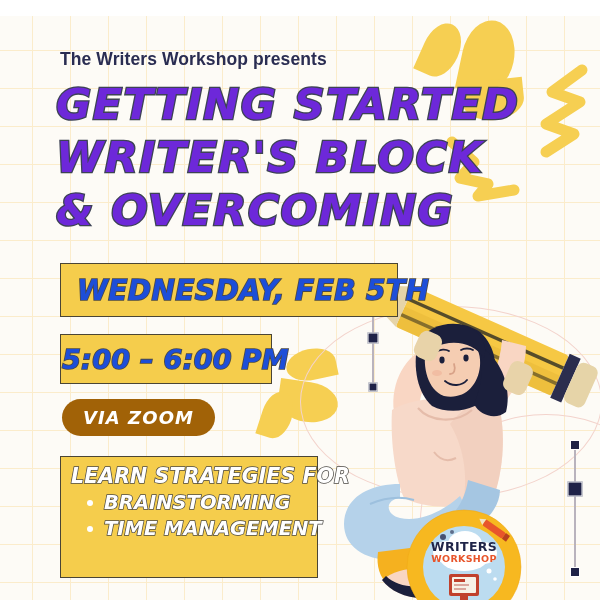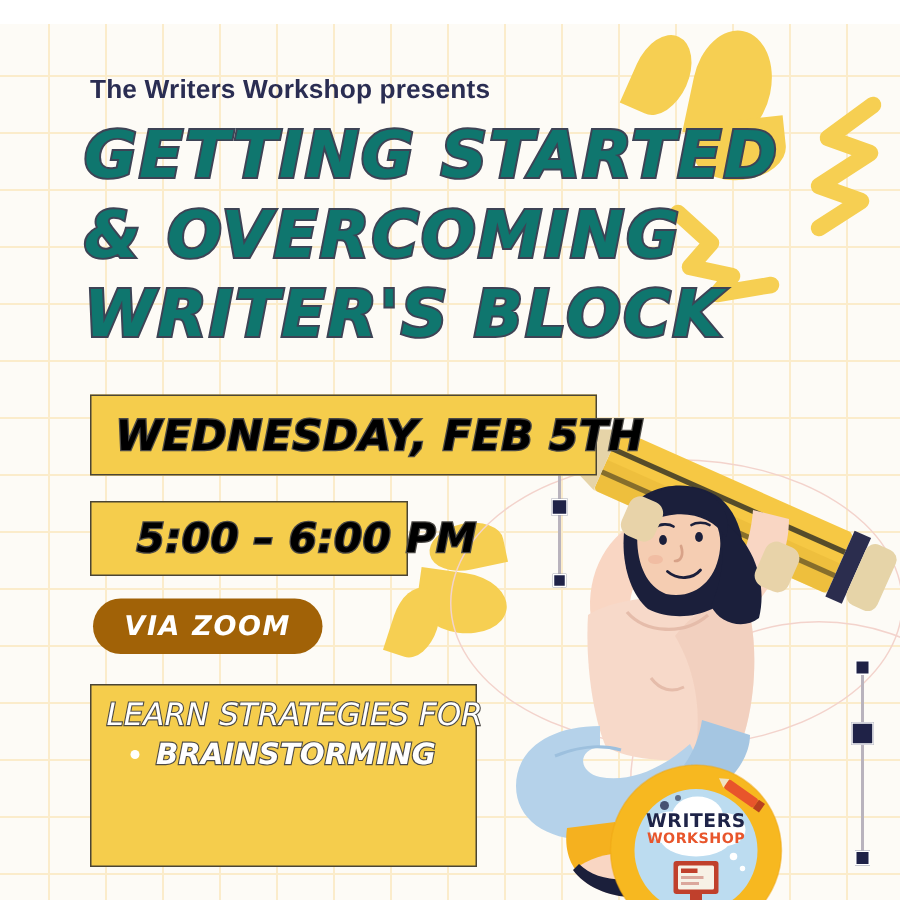--- a/index.html
+++ b/index.html
@@ -77,63 +77,63 @@
     left: 56px;
     top: 62px;
     width: 470px;
   }
   .hl-line {
     font-size: 43px;
     line-height: 53px;
     font-weight: 900;
     font-style: italic;
     letter-spacing: 1.4px;
-    color: #0f766e;
+    color: #6d28d9;
     -webkit-text-stroke: 2.6px #3d4355;
     paint-order: stroke fill;
     white-space: nowrap;
     text-transform: uppercase;
     font-family: "DejaVu Sans", sans-serif;
   }
 
   
   .banner {
     position: absolute;
     background: #f5cd4c;
     border: 1.5px solid #4a4535;
     display: flex;
     align-items: center;
     box-sizing: border-box;
   }
   .banner-text {
     font-family: "DejaVu Sans", sans-serif;
     font-weight: 900;
     font-style: italic;
-    color: #000000;
+    color: #1d4ed8;
     -webkit-text-stroke: 1.7px #4c4a46;
     paint-order: stroke fill;
     white-space: nowrap;
     text-transform: uppercase;
   }
 
   #banner-date {
     left: 60px;
     top: 247px;
     width: 338px;
     height: 54px;
     padding-left: 16px;
   }
   #banner-date .banner-text { font-size: 28px; letter-spacing: 0.4px; }
 
   #banner-time {
     left: 60px;
     top: 318px;
     width: 212px;
     height: 50px;
-    padding-left: 30px;
+    padding-left: 1px;
   }
   #banner-time .banner-text { font-size: 27px; letter-spacing: 0.3px; }
 
   
   #pill-zoom {
     position: absolute;
     left: 62px;
     top: 383px;
     width: 153px;
     height: 37px;
@@ -161,21 +161,21 @@
     width: 258px;
     height: 122px;
     background: #f5cd4c;
     border: 1.5px solid #4a4535;
     box-sizing: border-box;
     padding: 7px 0 0 10px;
   }
   #learn-title {
     font-family: "DejaVu Sans", sans-serif;
     font-size: 20.5px;
-    font-weight: 400;
+    font-weight: 700;
     font-style: italic;
     color: #ffffff;
     -webkit-text-stroke: 1.5px #4c4a46;
     paint-order: stroke fill;
     white-space: nowrap;
     text-transform: uppercase;
     letter-spacing: 0.1px;
   }
   #learn-list {
     list-style: none;
@@ -258,22 +258,22 @@
     <div class="handle-line" style="left:574px; top:428px; height:130px;"></div>
     <div class="handle-node" style="left:575px; top:429px; width:8px; height:8px;"></div>
     <div class="handle-node" style="left:575px; top:473px; width:13px; height:13px;"></div>
     <div class="handle-node" style="left:575px; top:556px; width:8px; height:8px;"></div>
   </div>
 
   <div id="presents">The Writers Workshop presents</div>
 
   <div id="headline">
     <div class="hl-line">GETTING STARTED</div>
+    <div class="hl-line">WRITER'S BLOCK</div>
     <div class="hl-line">&amp; OVERCOMING</div>
-    <div class="hl-line">WRITER'S BLOCK</div>
   </div>
 
   <svg id="illustration" viewBox="0 0 270 332" xmlns="http://www.w3.org/2000/svg">
     <defs>
       <clipPath id="clipAll">
           <rect x="0" y="0" width="270" height="332"></rect>
         </clipPath>
     </defs>
     <g clip-path="url(#clipAll)">
 
@@ -404,16 +404,17 @@
   </div>
 
   <div id="pill-zoom">
     <span class="pill-text">VIA ZOOM</span>
   </div>
 
   <div id="learn-box">
     <div id="learn-title">LEARN STRATEGIES FOR</div>
     <ul id="learn-list">
       <li>BRAINSTORMING</li>
+      <li>TIME MANAGEMENT</li>
     </ul>
   </div>
 
 </div>
 
 </body></html>

